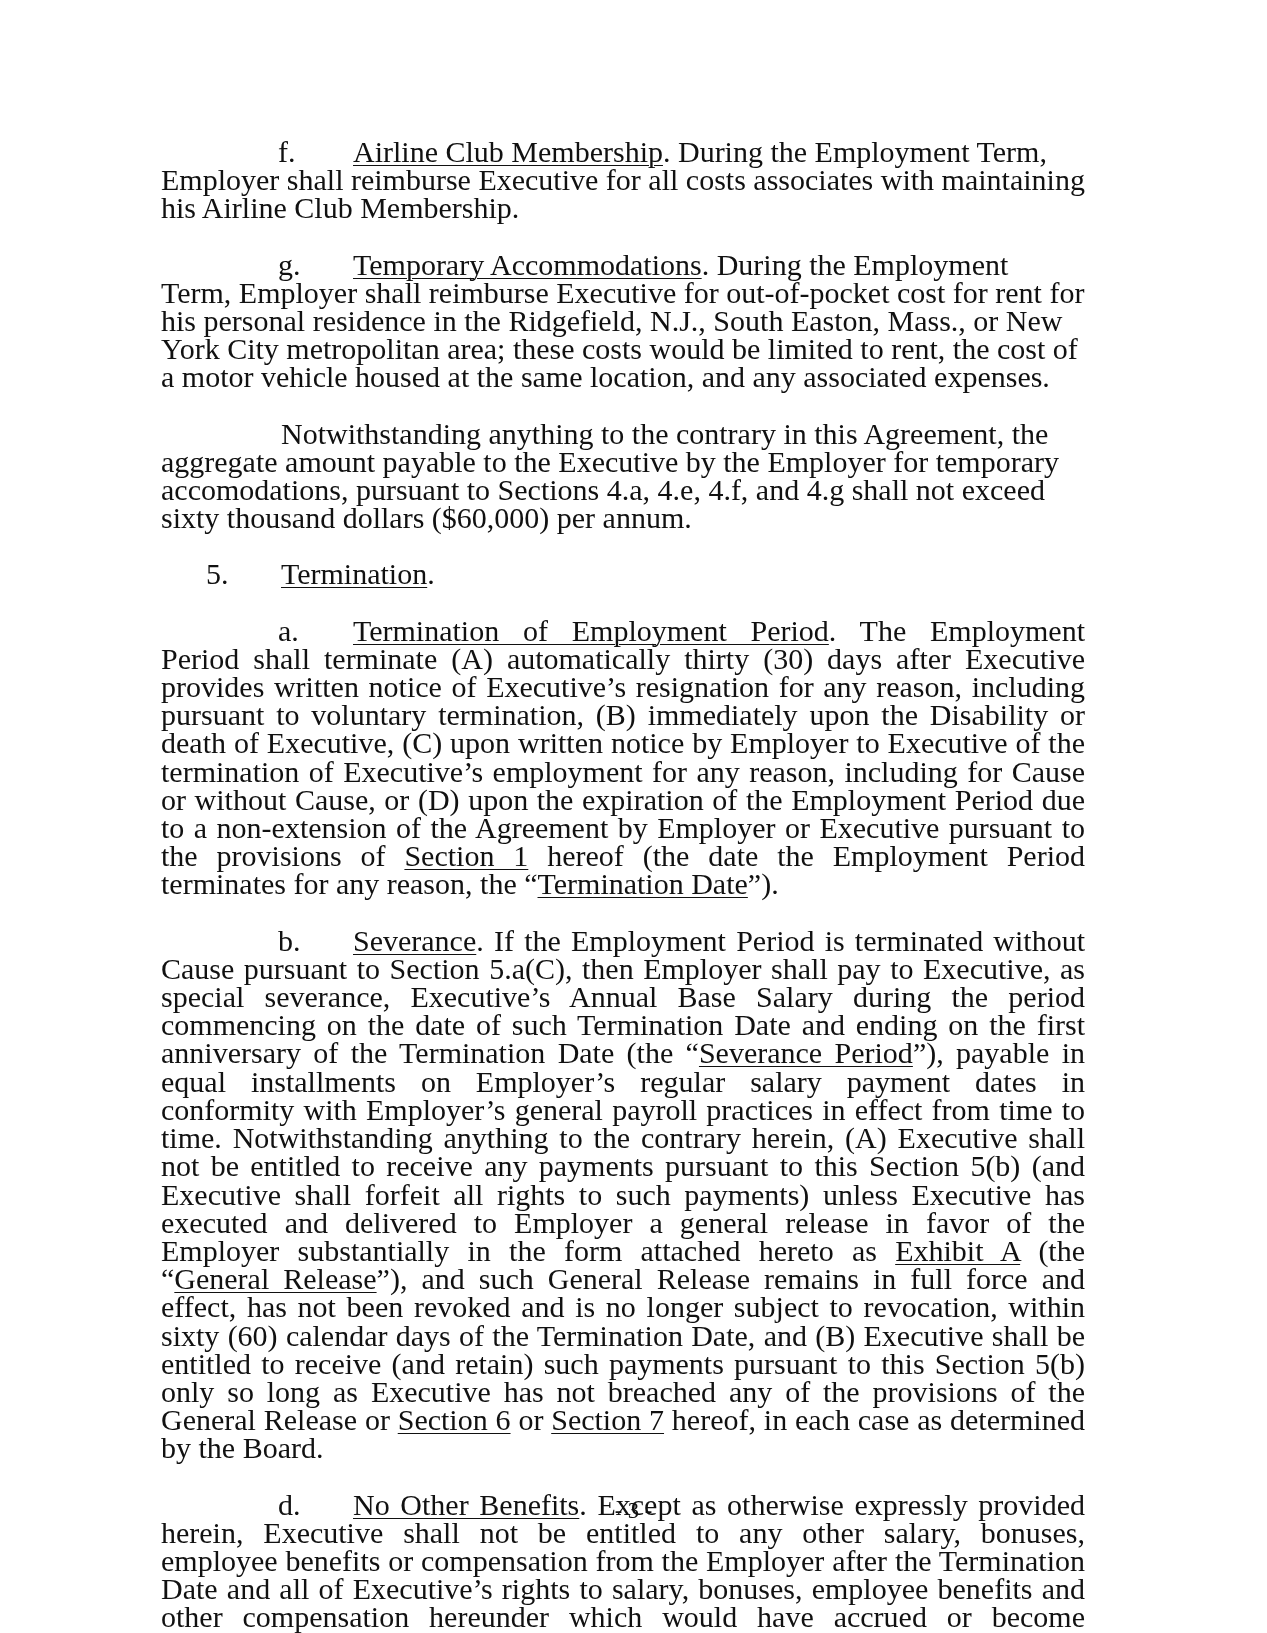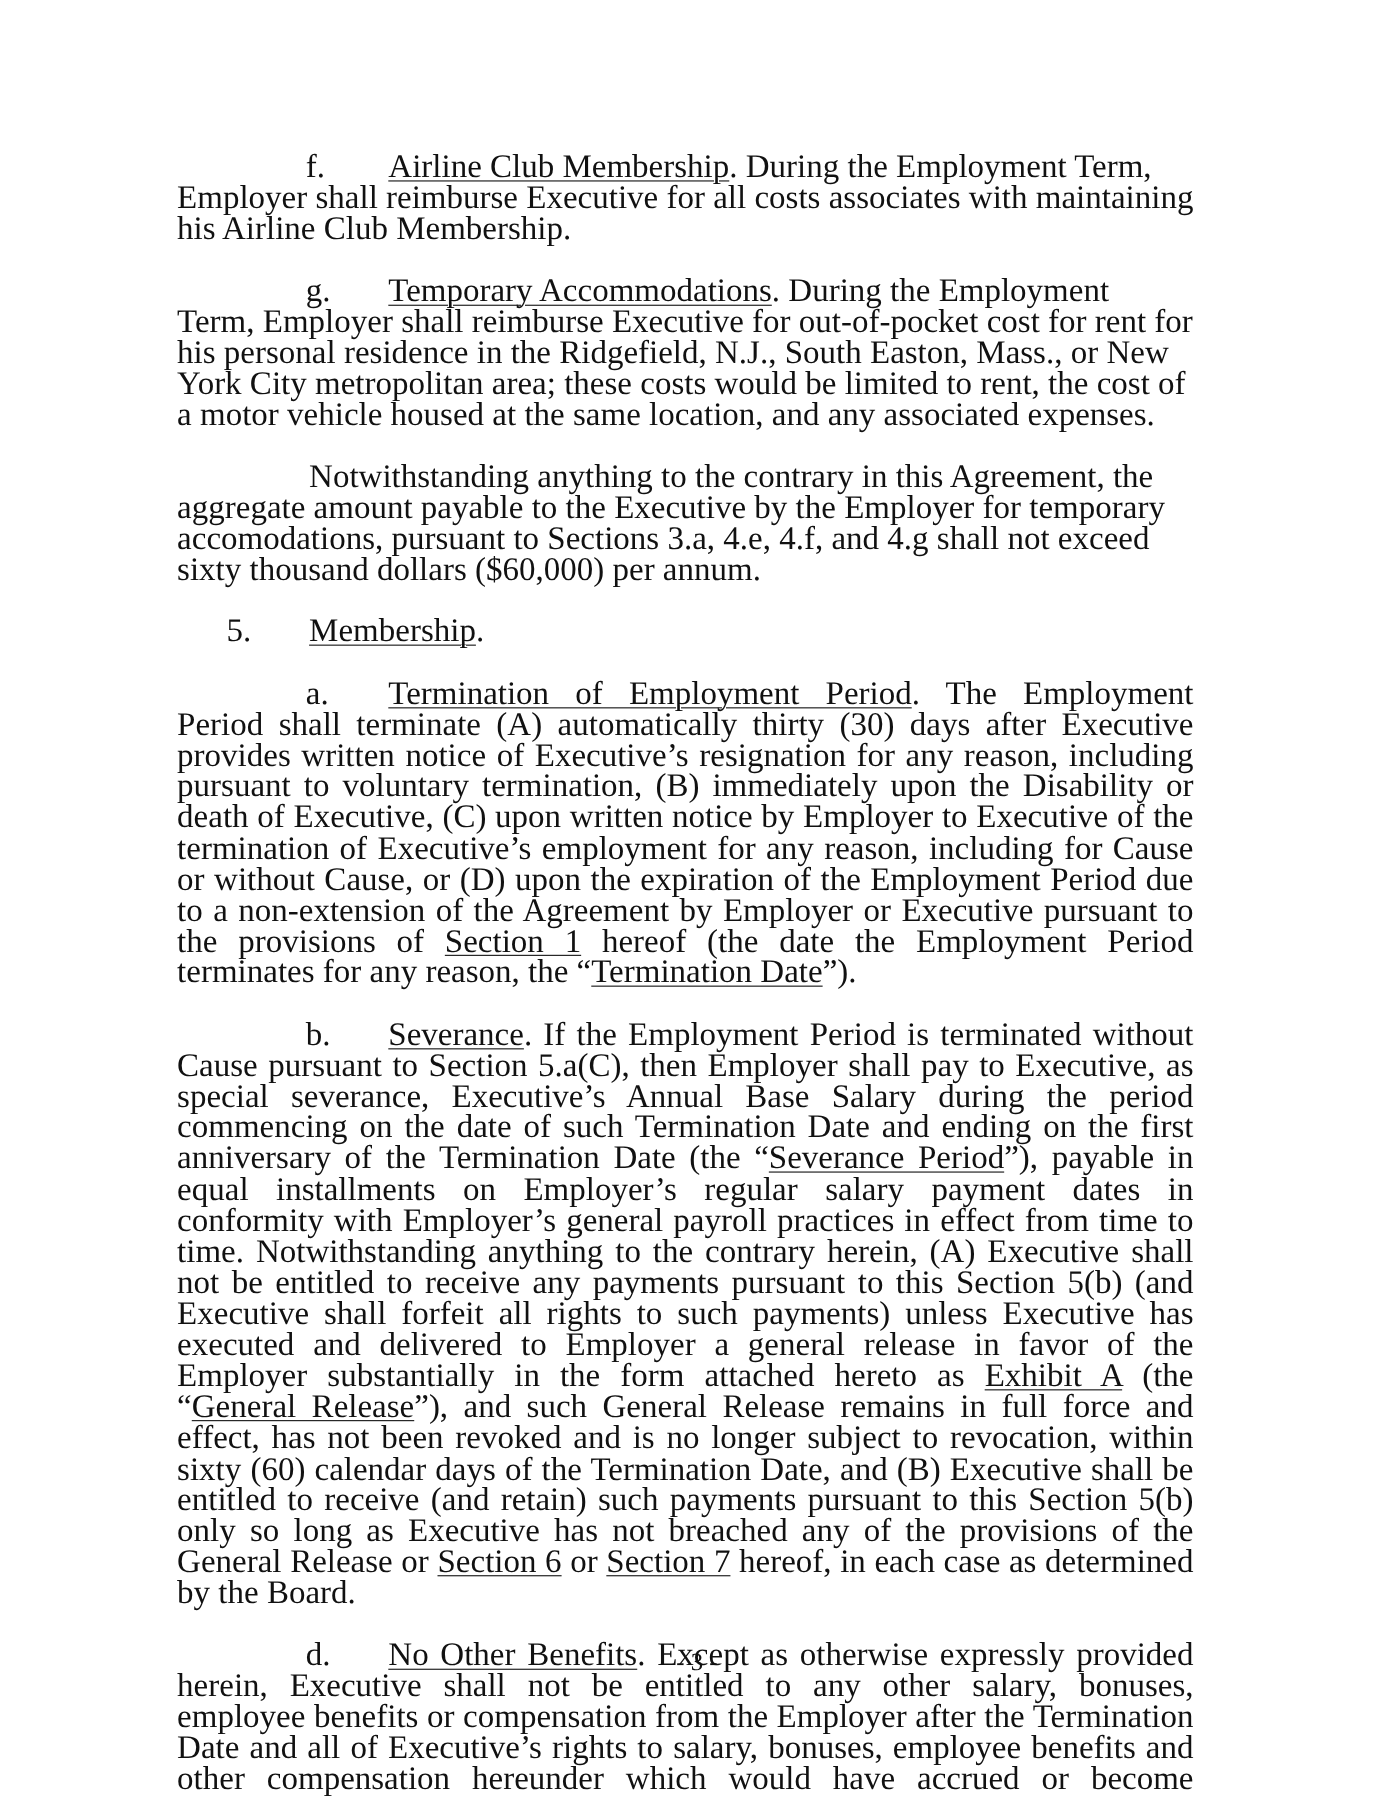--- a/index.html
+++ b/index.html
@@ -32,25 +32,25 @@
 
   <p class="para">
     <span class="ind-sub"></span><span class="lbl-sub">f.</span><span class="u">Airline Club Membership</span><span>. During the Employment Term, Employer shall reimburse Executive for all costs associates with maintaining his Airline Club Membership.</span>
   </p>
 
   <p class="para">
     <span class="ind-sub"></span><span class="lbl-sub">g.</span><span class="u">Temporary Accommodations</span><span>. During the Employment Term, Employer shall reimburse Executive for out-of-pocket cost for rent for his personal residence in the Ridgefield, N.J., South Easton, Mass., or  New York City metropolitan area; these costs would be limited to rent, the cost of a motor vehicle housed at the same location, and any associated expenses.</span>
   </p>
 
   <p class="para">
-    <span class="ind-notw"></span><span>Notwithstanding anything to the contrary in this Agreement, the aggregate amount payable to the Executive by the Employer for temporary accomodations, pursuant to Sections 3.a, 4.e, 4.f, and 4.g shall not exceed sixty thousand dollars ($60,000) per annum.</span>
+    <span class="ind-notw"></span><span>Notwithstanding anything to the contrary in this Agreement, the aggregate amount payable to the Executive by the Employer for temporary accomodations, pursuant to Sections 4.a, 4.e, 4.f, and 4.g shall not exceed sixty thousand dollars ($60,000) per annum.</span>
   </p>
 
   <p class="para">
-    <span class="ind-sec"></span><span class="lbl-sec">5.</span><span class="u">Membership</span><span>.</span>
+    <span class="ind-sec"></span><span class="lbl-sec">5.</span><span class="u">Termination</span><span>.</span>
   </p>
 
   <p class="para justify">
     <span class="ind-sub"></span><span class="lbl-sub">a.</span><span class="u">Termination of Employment Period</span><span>. The Employment Period shall terminate (A) automatically thirty (30) days after Executive provides written notice of Executive’s resignation for any reason, including pursuant to voluntary termination, (B) immediately upon the Disability or death of Executive, (C) upon written notice by Employer to Executive of the termination of Executive’s employment for any reason, including for Cause or without Cause, or (D) upon the expiration of the Employment Period due to a non-extension of the Agreement by Employer or Executive pursuant to the provisions of </span><span class="u">Section 1</span><span> hereof (the date the Employment Period terminates for any reason, the “</span><span class="u">Termination Date</span><span>”).</span>
   </p>
 
   <p class="para justify">
     <span class="ind-sub"></span><span class="lbl-sub">b.</span><span class="u">Severance</span><span>.  If the Employment Period is terminated without Cause pursuant to Section 5.a(C), then Employer shall pay to Executive, as special severance, Executive’s Annual Base Salary during the period commencing on the date of such Termination Date and ending on the first anniversary of the Termination Date (the “</span><span class="u">Severance Period</span><span>”), payable in equal installments on Employer’s regular salary payment dates in conformity with Employer’s general payroll practices in effect from time to time.  Notwithstanding anything to the contrary herein, (A) Executive shall not be entitled to receive any payments pursuant to this Section 5(b) (and Executive shall forfeit all rights to such payments) unless Executive has executed and delivered to Employer a general release in favor of the Employer substantially in the form attached hereto as </span><span class="u">Exhibit A</span><span> (the “</span><span class="u">General Release</span><span>”), and such General Release remains in full force and effect, has not been revoked and is no longer subject to revocation, within sixty (60) calendar days of the Termination Date, and (B) Executive shall be entitled to receive (and retain) such payments pursuant to this Section 5(b) only so long as Executive has not breached any of the provisions of the General Release or </span><span class="u">Section 6</span><span> or </span><span class="u">Section 7</span><span> hereof, in each case as determined by the Board.</span>
   </p>
 

